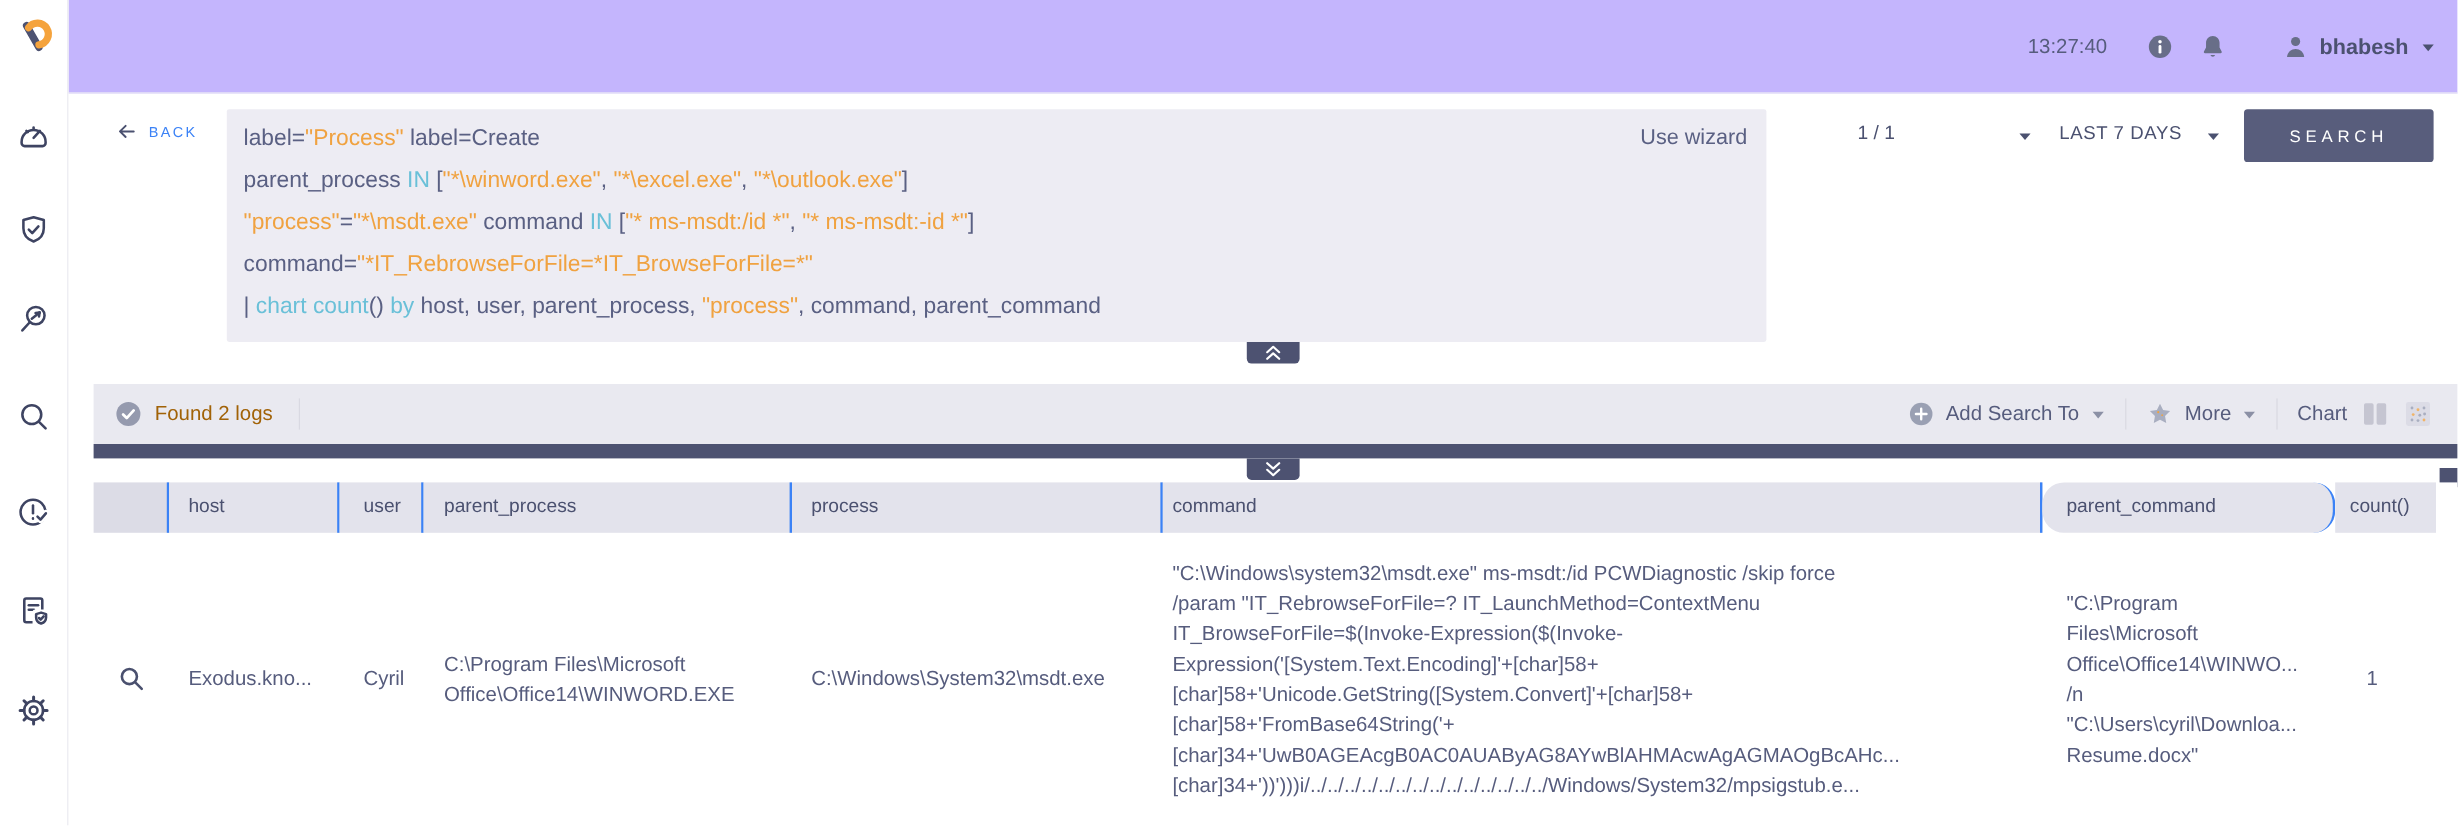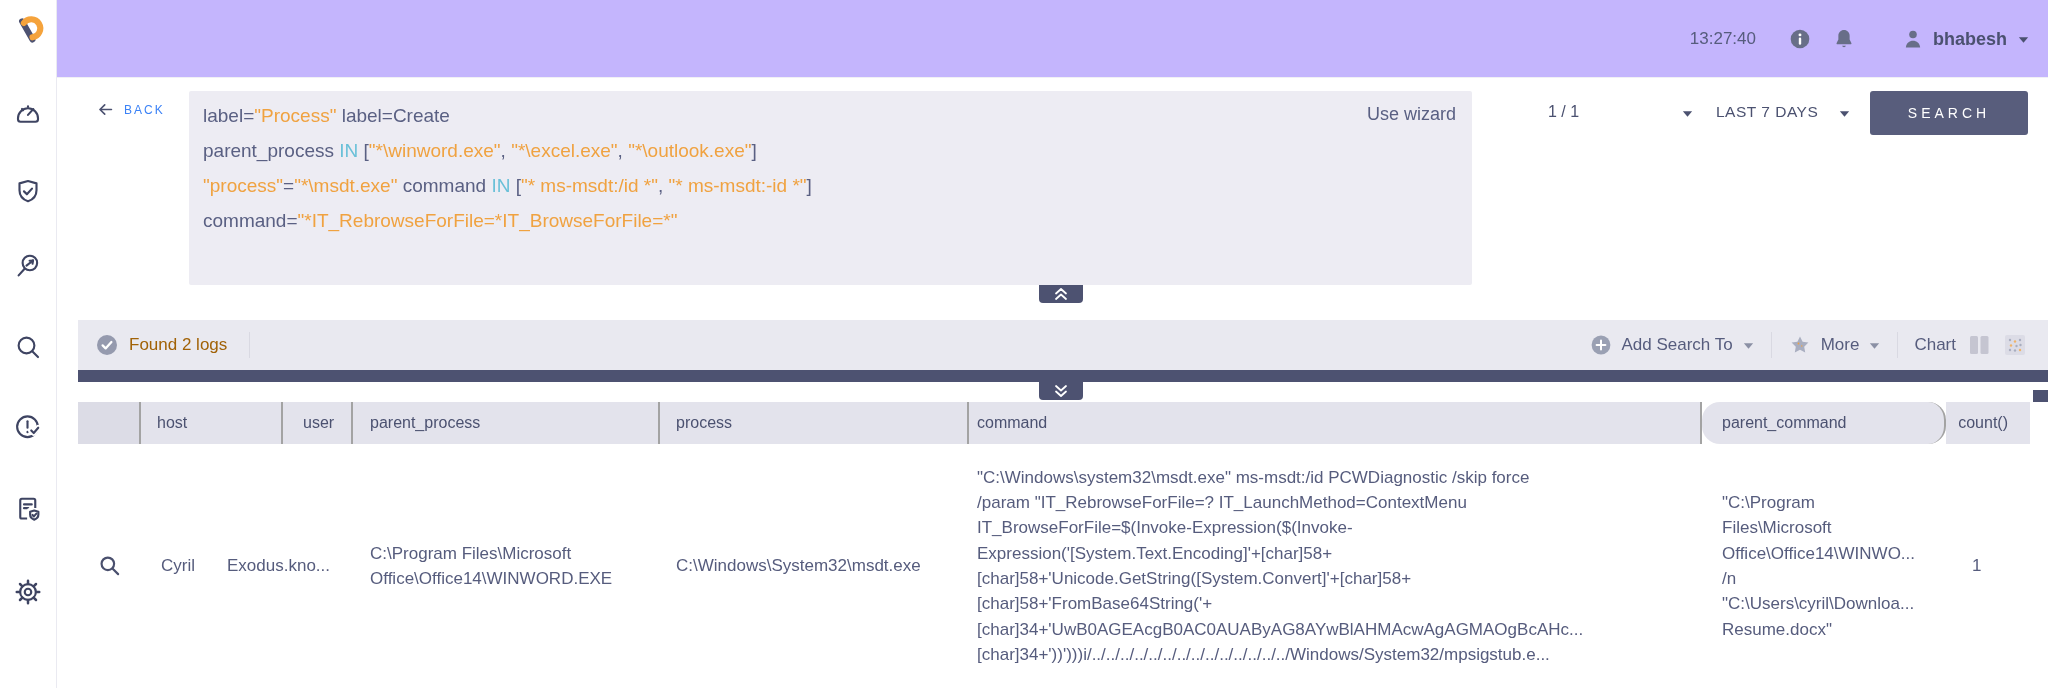--- a/index.html
+++ b/index.html
@@ -66,21 +66,21 @@
   .chart-group { display:flex; align-items:center; gap:10px; }
   .chart-group .lbl { font-size:17px; color:#565c7d; }
   .ct-ic { width:26px; height:26px; cursor:pointer; }
 
   .dark-bar { position:absolute; left:78px; top:370px; width:1970px; height:12px; background:#4d5271; }
   .scroll-nub { position:absolute; right:0; top:390px; width:15px; height:16px; background:#4d5271; }
 
   
   .table-area { position:absolute; left:78px; top:402px; width:1970px; height:286px; background:#fff; }
   .thead { display:flex; height:42px; }
-  .th { background:#e3e3ec; border-right:2px solid #a3a3a3; font-size:16px; color:#4b5170;
+  .th { background:#e3e3ec; border-right:2px solid #3b82f6; font-size:16px; color:#4b5170;
         display:flex; align-items:center; padding-left:16px; }
   .th:last-child { border-right:none; }
   .th.ic-col { background:#dcdce6; }
   .trow { display:flex; height:244px; background:#fff; cursor:pointer; }
   .td { display:flex; align-items:center; font-size:17px; color:#565c7d; overflow:hidden; }
   .w-icon { width:63px; justify-content:center; }
   .w-host { width:142px; padding-left:16px; }
   .w-user { width:70px;  padding-left:20px; }
   .w-pproc { width:307px; padding-left:17px; }
   .w-proc { width:309px; padding-left:16px; }
@@ -193,20 +193,21 @@
     <path d="M19.5 12H5.5M11 6.2L5 12l6 5.8" stroke="#4b5170" stroke-width="2.1" fill="none" stroke-linecap="round" stroke-linejoin="round"></path>
   </svg>
   <span>BACK</span>
 </div>
 
 <div class="query-box">
   <div class="q-line"><span class="c-p">label=</span><span class="c-s">"Process"</span><span class="c-p"> label=Create</span></div>
   <div class="q-line"><span class="c-p">parent_process </span><span class="c-k">IN</span><span class="c-p"> [</span><span class="c-s">"*\winword.exe"</span><span class="c-p">, </span><span class="c-s">"*\excel.exe"</span><span class="c-p">, </span><span class="c-s">"*\outlook.exe"</span><span class="c-p">]</span></div>
   <div class="q-line"><span class="c-s">"process"</span><span class="c-p">=</span><span class="c-s">"*\msdt.exe"</span><span class="c-p"> command </span><span class="c-k">IN</span><span class="c-p"> [</span><span class="c-s">"* ms-msdt:/id *"</span><span class="c-p">, </span><span class="c-s">"* ms-msdt:-id *"</span><span class="c-p">]</span></div>
   <div class="q-line"><span class="c-p">command=</span><span class="c-s">"*IT_RebrowseForFile=*IT_BrowseForFile=*"</span></div>
+  <div class="q-line"><span class="c-p">| </span><span class="c-k">chart count</span><span class="c-p">() </span><span class="c-k">by</span><span class="c-p"> host, user, parent_process, </span><span class="c-s">"process"</span><span class="c-p">, command, parent_command</span></div>
   <div class="use-wizard">Use wizard</div>
 </div>
 
 <div class="pagination">1 / 1</div>
 <svg class="caret caret-1" viewBox="0 0 14 14">
     <path d="M2 4.5l5 6 5-6z" fill="#4b5170"></path>
   </svg>
 <div class="range-label">LAST 7 DAYS</div>
 <svg class="caret caret-2" viewBox="0 0 14 14">
     <path d="M2 4.5l5 6 5-6z" fill="#4b5170"></path>
@@ -296,22 +297,22 @@
     <div class="th w-cnt">count()</div>
   </div>
 
   <div class="trow">
     <div class="td w-icon">
       <svg class="mag-btn" viewBox="0 0 24 24">
         <circle cx="10" cy="10" r="5.8" stroke="#4a506e" stroke-width="2" fill="none"></circle>
         <path d="M14.5 14.5L19.5 19.5" stroke="#4a506e" stroke-width="2" stroke-linecap="round"></path>
       </svg>
     </div>
+    <div class="td w-host">Exodus.kno...</div>
     <div class="td w-user">Cyril</div>
-    <div class="td w-host">Exodus.kno...</div>
     <div class="td w-pproc pre-cell">C:\Program Files\Microsoft
 Office\Office14\WINWORD.EXE</div>
     <div class="td w-proc">C:\Windows\System32\msdt.exe</div>
     <div class="td w-cmd pre-cell">"C:\Windows\system32\msdt.exe" ms-msdt:/id PCWDiagnostic /skip force
 /param "IT_RebrowseForFile=? IT_LaunchMethod=ContextMenu
 IT_BrowseForFile=$(Invoke-Expression($(Invoke-
 Expression('[System.Text.Encoding]'+[char]58+
 [char]58+'Unicode.GetString([System.Convert]'+[char]58+
 [char]58+'FromBase64String('+
 [char]34+'UwB0AGEAcgB0AC0AUAByAG8AYwBlAHMAcwAgAGMAOgBcAHc...

